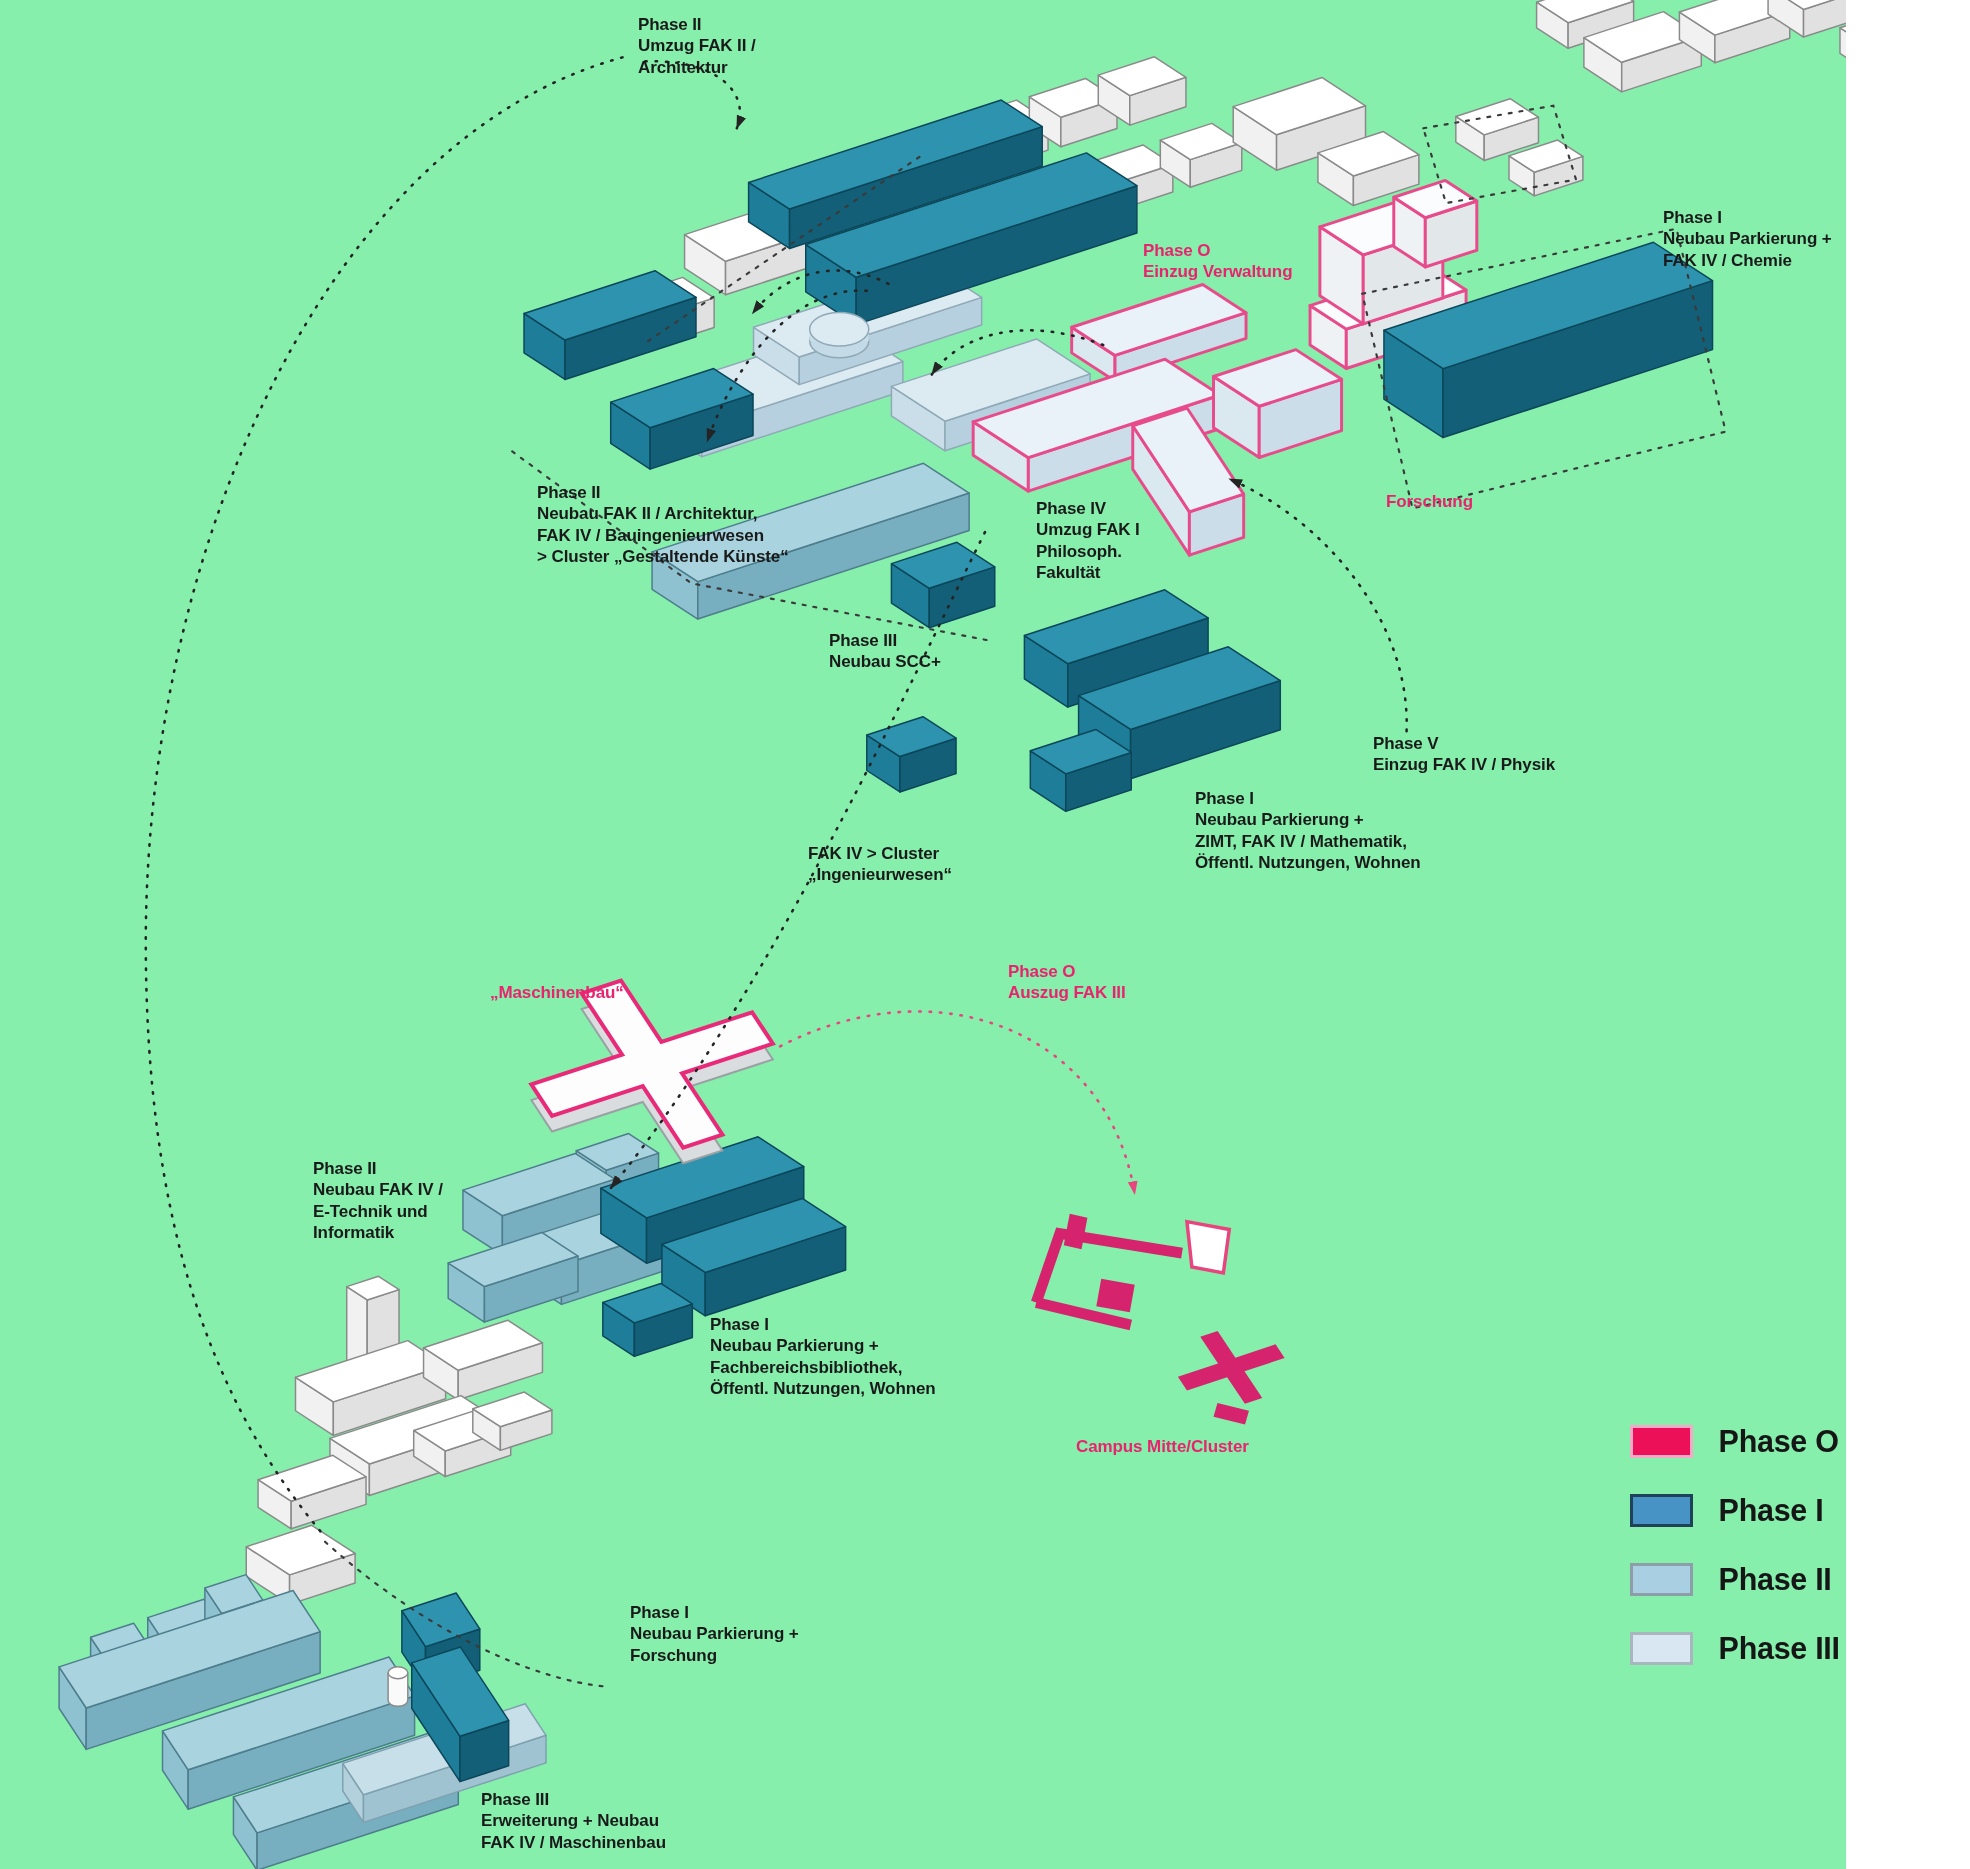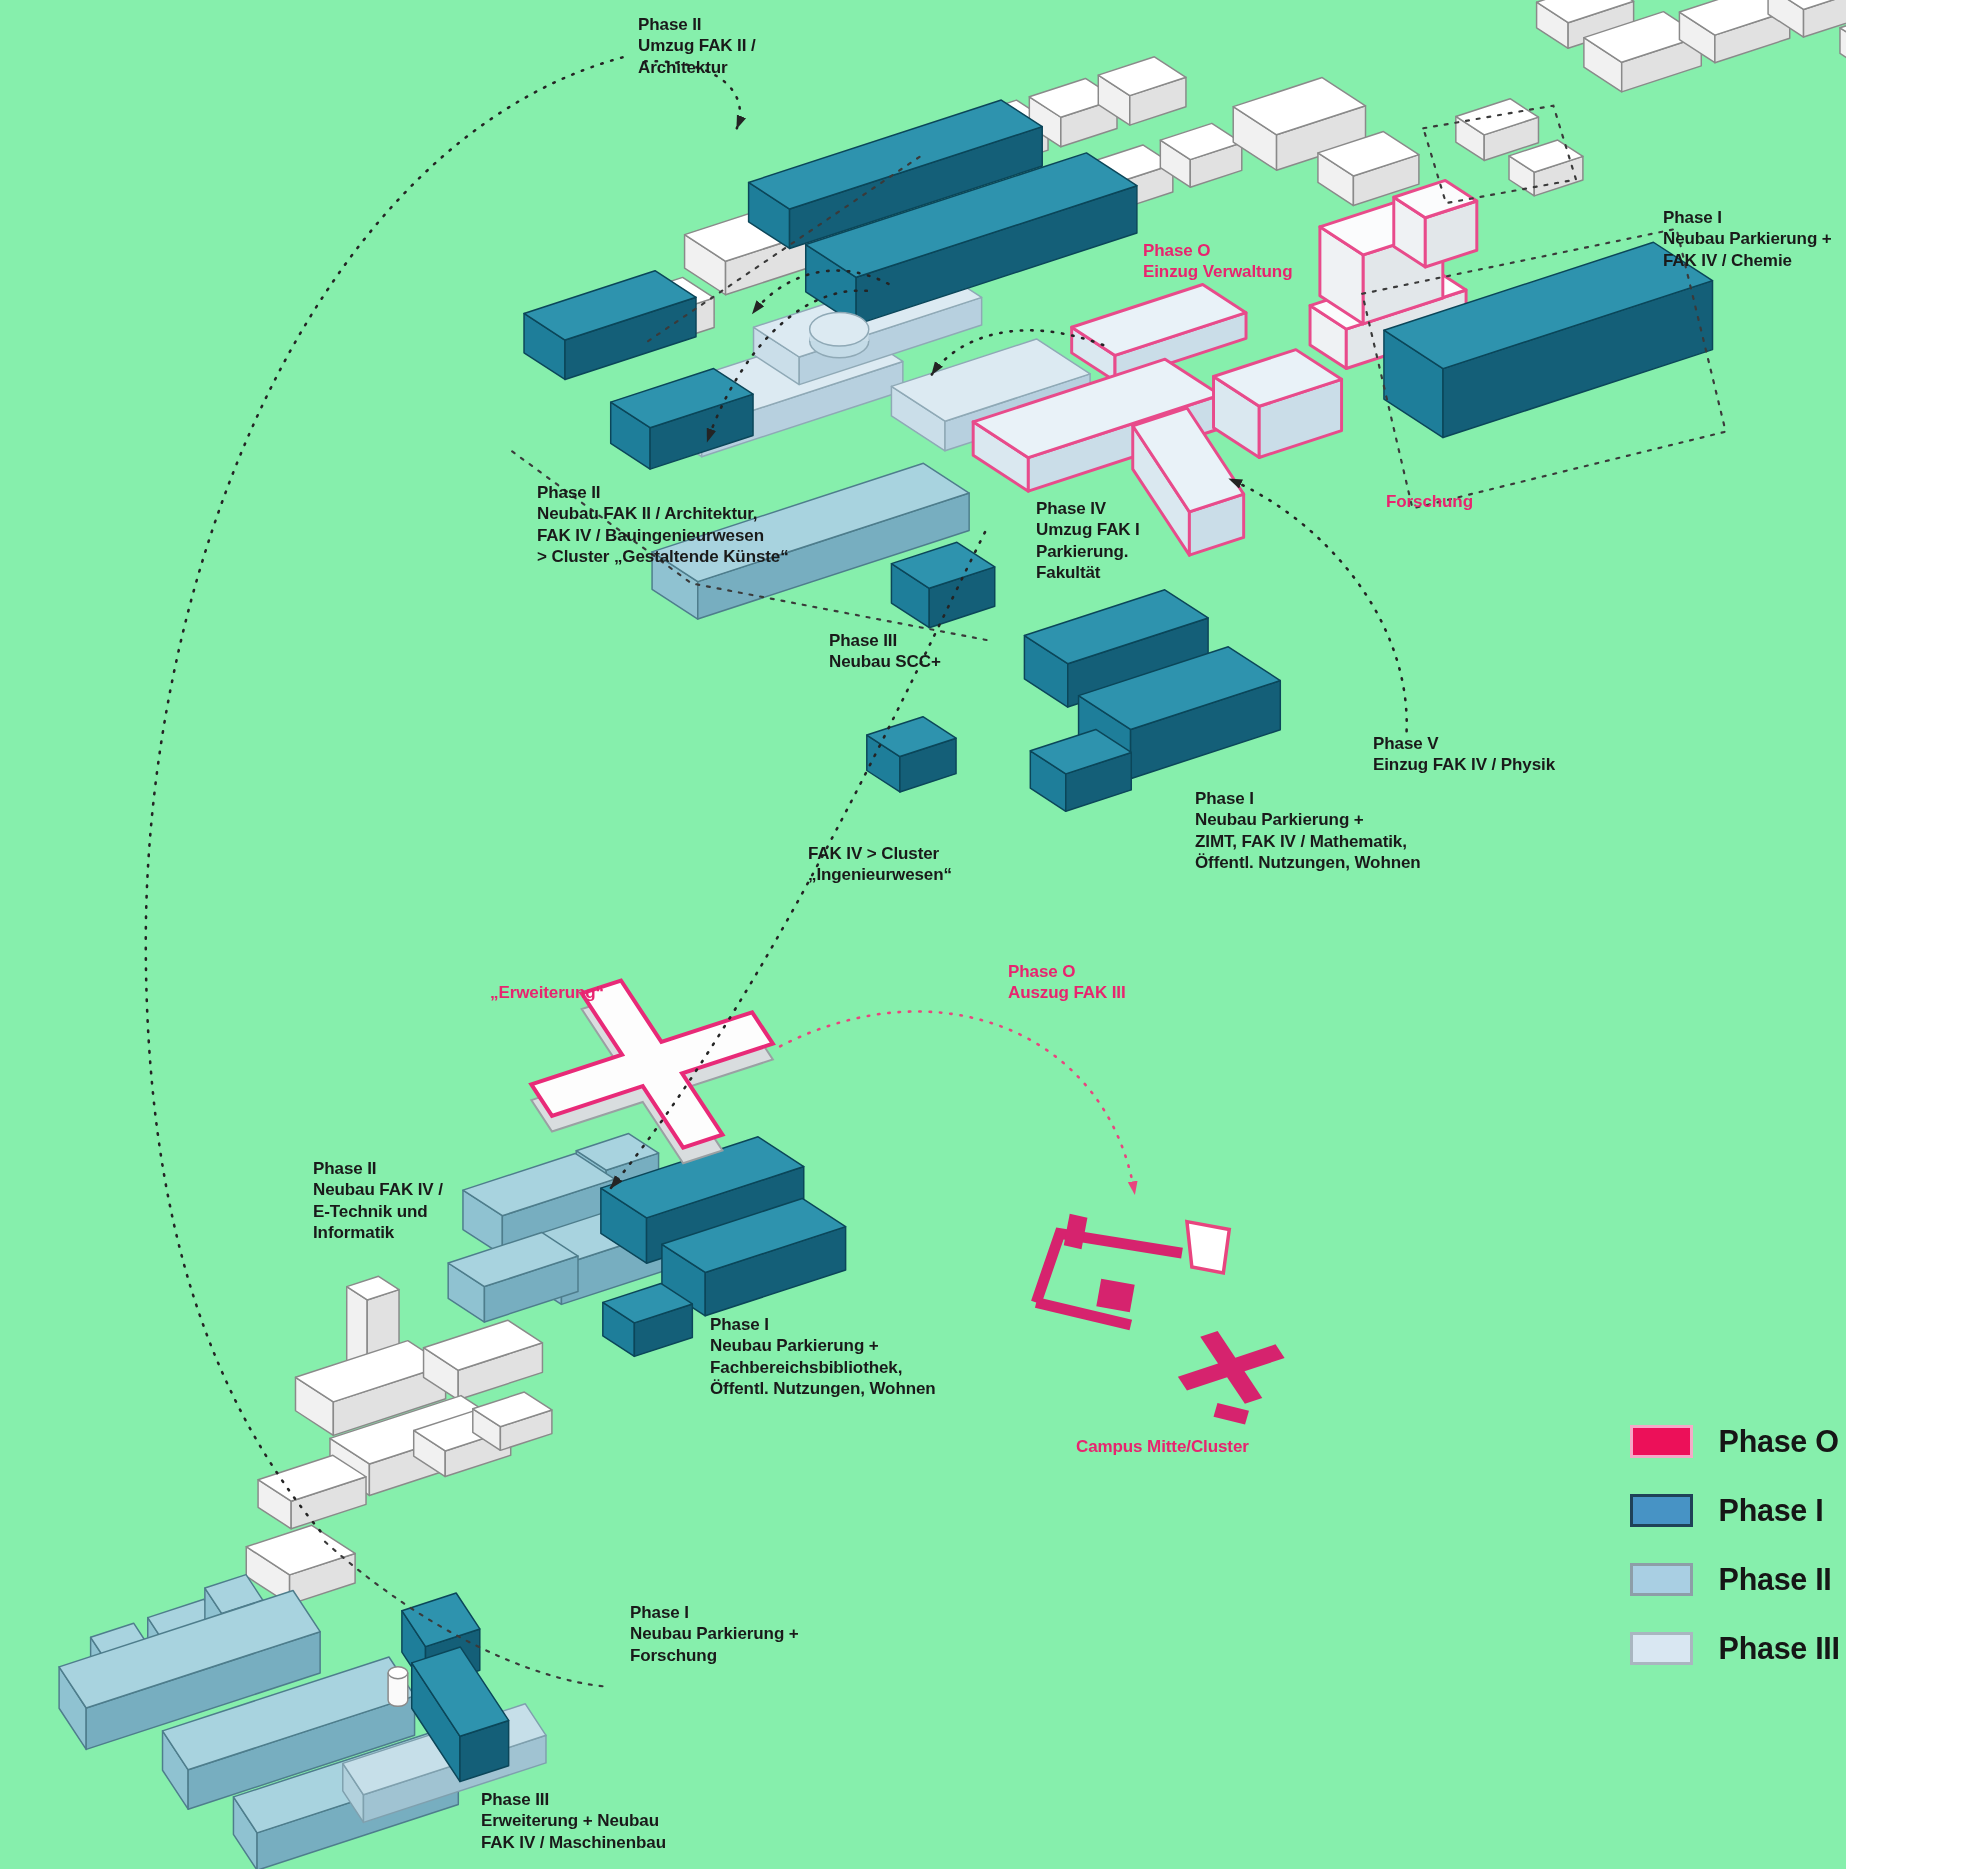--- a/index.html
+++ b/index.html
@@ -292,34 +292,34 @@
 Einzug Verwaltung</div>
 <div class="lbl" style="left:1663px;top:207px">Phase I
 Neubau Parkierung +
 FAK IV / Chemie</div>
 <div class="lbl" style="left:537px;top:482px">Phase II
 Neubau FAK II / Architektur,
 FAK IV / Bauingenieurwesen
 &gt; Cluster „Gestaltende Künste“</div>
 <div class="lbl" style="left:1036px;top:498px">Phase IV
 Umzug FAK I
-Parkierung.
+Philosoph.
 Fakultät</div>
 <div class="lbl pink" style="left:1386px;top:491px">Forschung</div>
 <div class="lbl" style="left:829px;top:630px">Phase III
 Neubau SCC+</div>
 <div class="lbl" style="left:1373px;top:733px">Phase V
 Einzug FAK IV / Physik</div>
 <div class="lbl" style="left:1195px;top:788px">Phase I
 Neubau Parkierung +
 ZIMT, FAK IV / Mathematik,
 Öffentl. Nutzungen, Wohnen</div>
 <div class="lbl" style="left:808px;top:843px">FAK IV &gt; Cluster
 „Ingenieurwesen“</div>
-<div class="lbl pink" style="left:490px;top:982px">„Erweiterung“</div>
+<div class="lbl pink" style="left:490px;top:982px">„Maschinenbau“</div>
 <div class="lbl pink" style="left:1008px;top:961px">Phase O
 Auszug FAK III</div>
 <div class="lbl" style="left:313px;top:1158px">Phase II
 Neubau FAK IV /
 E-Technik und
 Informatik</div>
 <div class="lbl" style="left:710px;top:1314px">Phase I
 Neubau Parkierung +
 Fachbereichsbibliothek,
 Öffentl. Nutzungen, Wohnen</div>

